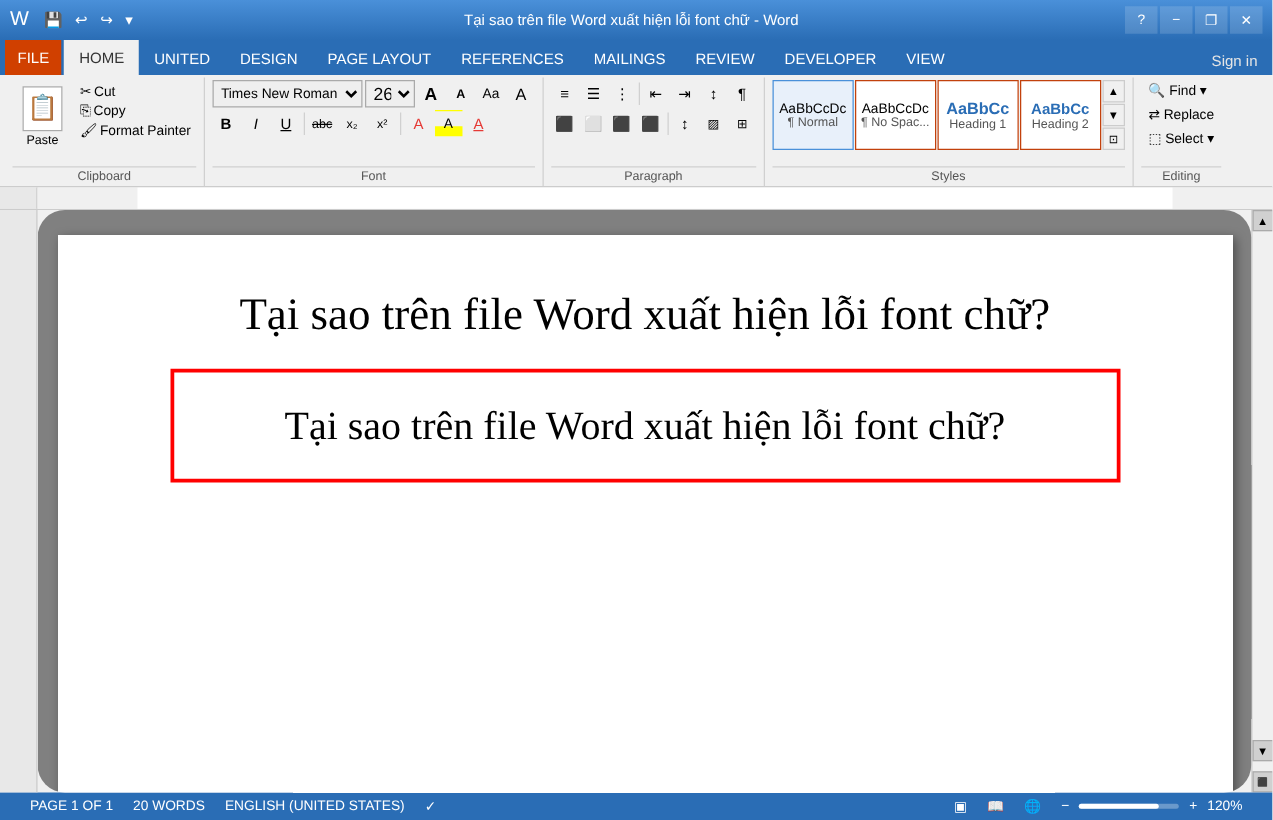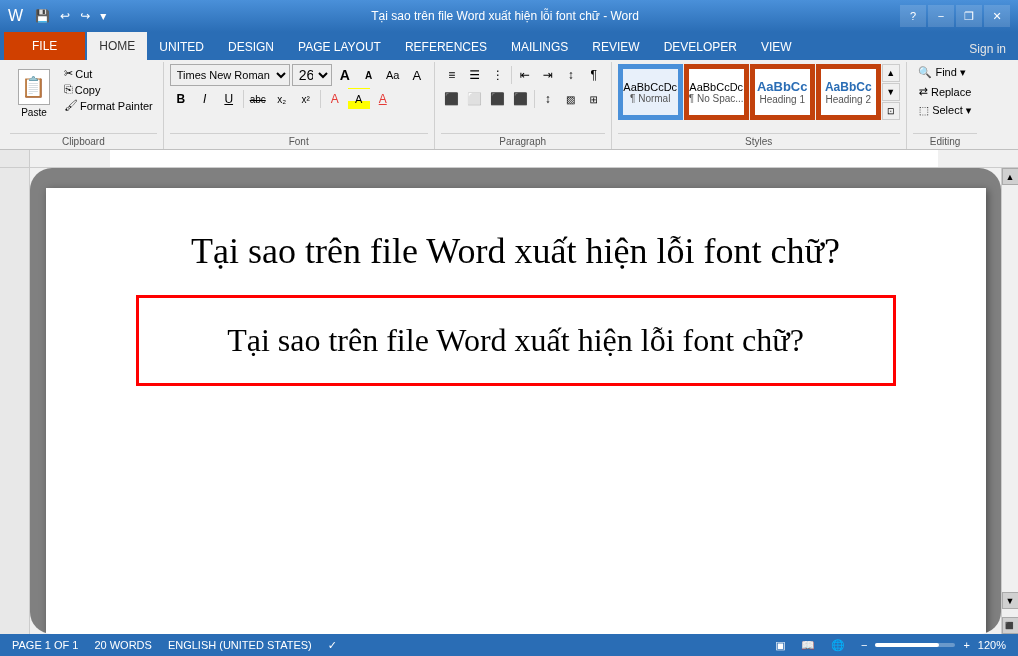--- a/index.html
+++ b/index.html
@@ -24,21 +24,21 @@
     
     .ribbon-tabs {
       background: #2a6db5;
       display: flex; align-items: flex-end;
       padding-left: 4px;
       height: 28px;
     }
     .file-tab {
       background: #d04000;
       color: white;
-      padding: 4px 28px;
+      padding: 4px 10px;
       font-size: 12px;
       cursor: pointer;
       height: 28px;
       display: flex; align-items: center;
       margin-right: 2px;
     }
     .ribbon-tab {
       background: transparent;
       color: white;
       padding: 4px 12px;
@@ -92,21 +92,21 @@
     .font-row2 { display: flex; align-items: center; gap: 2px; }
     .font-select { height: 22px; font-size: 11px; border: 1px solid #aaa; padding: 0 2px; min-width: 120px; }
     .font-size-select { height: 22px; font-size: 14px; border: 1px solid #aaa; padding: 0 2px; width: 40px; }
     .font-btn { height: 22px; width: 22px; background: none; border: 1px solid transparent; cursor: pointer; font-size: 12px; display: flex; align-items: center; justify-content: center; }
     .font-btn.bold { font-weight: bold; }
     .font-btn.italic { font-style: italic; }
     .font-btn.underline { text-decoration: underline; }
 
     
     .styles-gallery { display: flex; align-items: center; gap: 1px; }
-    .style-item { width: 65px; height: 56px; background: white; border: 5px solid #c2410c; cursor: pointer; display: flex; flex-direction: column; align-items: center; justify-content: center; font-size: 11px; }
+    .style-item { width: 65px; height: 56px; background: white; border: 1px solid #c2410c; cursor: pointer; display: flex; flex-direction: column; align-items: center; justify-content: center; font-size: 11px; }
     .style-item.active { border-color: #4a90d9; background: #e8f0fa; }
     .styles-scroll { display: flex; flex-direction: column; gap: 1px; }
     .styles-scroll-btn { width: 18px; height: 18px; background: #f0f0f0; border: 1px solid #ccc; cursor: pointer; display: flex; align-items: center; justify-content: center; font-size: 9px; }
 
     
     .editing-col { display: flex; flex-direction: column; gap: 2px; }
     .edit-btn { background: none; border: none; cursor: pointer; font-size: 11px; padding: 2px 6px; display: flex; align-items: center; gap: 3px; white-space: nowrap; }
 
     
     .ruler-area { display: flex; background: #f0f0f0; border-bottom: 1px solid #ccc; height: 18px; }
@@ -153,21 +153,21 @@
       text-align: center;
       line-height: 1.4;
       color: #000;
     }
 
     
     .status-bar {
       background: #2a6db5;
       height: 22px;
       display: flex; align-items: center;
-      padding: 0 12px;
+      padding: 0 24px;
       color: white;
       font-size: 11px;
       gap: 16px;
     }
     .status-right { margin-left: auto; display: flex; align-items: center; gap: 8px; }
     .zoom-bar { display: flex; align-items: center; gap: 4px; }
     .view-btn { background: none; border: none; color: white; cursor: pointer; font-size: 11px; padding: 1px 4px; }
     .small-sep { width: 1px; height: 18px; background: #d0d0d0; margin: 0 1px; }
   </style>
 </head>

